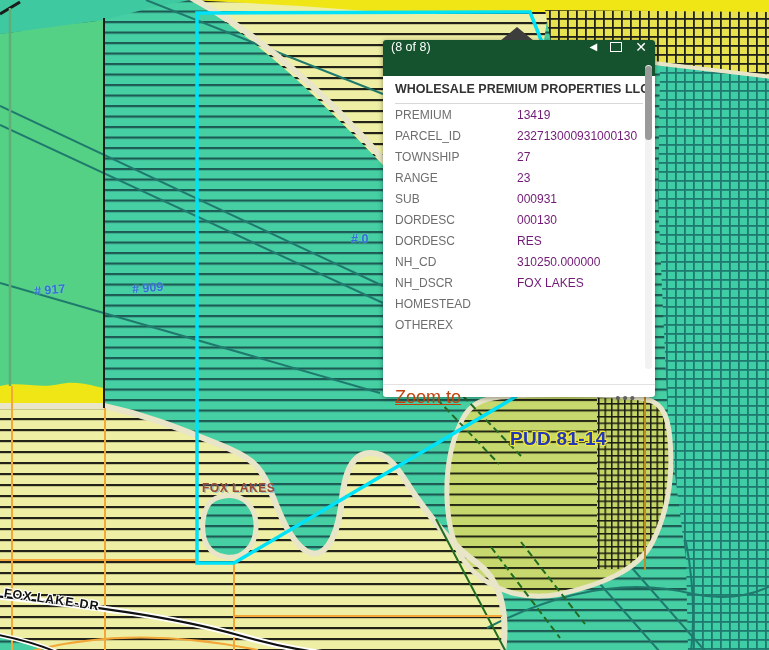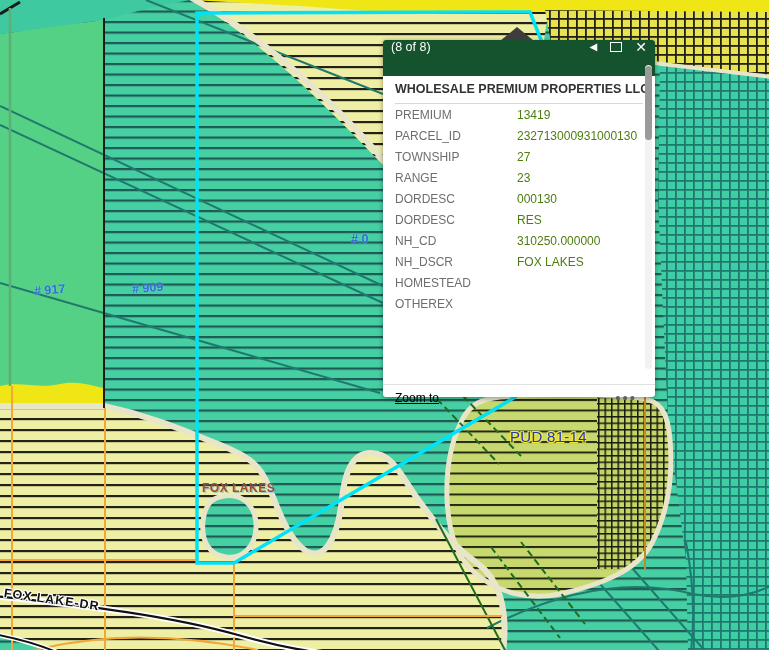--- a/index.html
+++ b/index.html
@@ -6,21 +6,21 @@
   #stage{position:relative;width:769px;height:650px;overflow:hidden;
          font-family:"Liberation Sans",sans-serif;background:#45cfa3;}
   #map-svg{position:absolute;left:0;top:0;z-index:0;}
 
   
   .map-label{position:absolute;z-index:5;white-space:nowrap;pointer-events:none;}
   .lbl-blue{color:#3a6cd8;font-size:12.5px;font-weight:bold;
             text-shadow:0 0 2px rgba(120,225,210,.8);}
   .lbl-nh{color:#9c4a35;font-size:12px;font-weight:bold;letter-spacing:.5px;
           text-shadow:1.5px 1px 0 rgba(70,150,230,.45);}
-  .lbl-pud{color:#2438b4;font-size:15px;font-weight:normal;letter-spacing:.3px;
+  .lbl-pud{color:#2438b4;font-size:19px;font-weight:bold;letter-spacing:.3px;
            text-shadow:-1px -1px 0 #f0e83c,1px -1px 0 #f0e83c,-1px 1px 0 #f0e83c,
                        1px 1px 0 #f0e83c,0 0 4px #f0e83c;}
   .lbl-road{color:#111;font-size:12.5px;font-weight:bold;letter-spacing:1px;
             transform:rotate(8deg);transform-origin:left top;
             text-shadow:-1px -1px 0 #fff,1px -1px 0 #fff,-1px 1px 0 #fff,1px 1px 0 #fff;}
 
   
   #popup{position:absolute;left:383px;top:40px;width:272px;height:357px;z-index:10;
          background:#fff;border-radius:3px;box-shadow:0 1px 5px rgba(0,0,0,.4);
          font-size:12px;color:#323232;}
@@ -33,24 +33,24 @@
   .pp-hicons{display:flex;align-items:center;gap:13px;}
   .pp-prev{font-size:10px;line-height:1;cursor:pointer;}
   .pp-max{width:10px;height:8px;border:1.6px solid #fff;display:inline-block;cursor:pointer;}
   .pp-close{font-size:14px;line-height:1;cursor:pointer;}
   .pp-title{height:27px;line-height:27px;padding:0 12px;font-weight:bold;font-size:12.5px;
             white-space:nowrap;overflow:hidden;}
   .pp-divider{border-top:1px solid #d8d8d8;margin:0 12px;}
   .pp-rows{height:280px;overflow:hidden;}
   .pp-row{display:flex;align-items:center;height:21px;padding:0 12px;}
   .pp-label{width:122px;flex:0 0 122px;color:#6e6e6e;overflow:hidden;white-space:nowrap;}
-  .pp-value{color:#4d7c0f;white-space:nowrap;}
+  .pp-value{color:#701a75;white-space:nowrap;}
   .pp-footer{height:25px;border-top:1px solid #e2e2e2;display:flex;align-items:center;
              justify-content:space-between;padding:0 12px;}
-  .pp-zoomto{color:#000000;text-decoration:underline;font-size:12px;cursor:pointer;}
+  .pp-zoomto{color:#c2410c;text-decoration:underline;font-size:18px;cursor:pointer;}
   .pp-dots{color:#5f5f5f;font-size:15px;letter-spacing:2px;line-height:10px;cursor:pointer;
            margin-right:6px;}
   .sb-track{position:absolute;top:25px;right:3px;bottom:28px;width:7px;background:#f2f2f2;
             border-radius:4px;}
   .sb-thumb{position:absolute;top:1px;left:0;width:7px;height:74px;background:#9a9a9a;
             border-radius:4px;cursor:pointer;}
 </style>
 </head>
 <body>
 
@@ -201,20 +201,24 @@
       </div>
       <div class="pp-row">
         <span class="pp-label">TOWNSHIP</span>
         <span class="pp-value">27</span>
       </div>
       <div class="pp-row">
         <span class="pp-label">RANGE</span>
         <span class="pp-value">23</span>
       </div>
       <div class="pp-row">
+        <span class="pp-label">SUB</span>
+        <span class="pp-value">000931</span>
+      </div>
+      <div class="pp-row">
         <span class="pp-label">DORDESC</span>
         <span class="pp-value">000130</span>
       </div>
       <div class="pp-row">
         <span class="pp-label">DORDESC</span>
         <span class="pp-value">RES</span>
       </div>
       <div class="pp-row">
         <span class="pp-label">NH_CD</span>
         <span class="pp-value">310250.000000</span>

